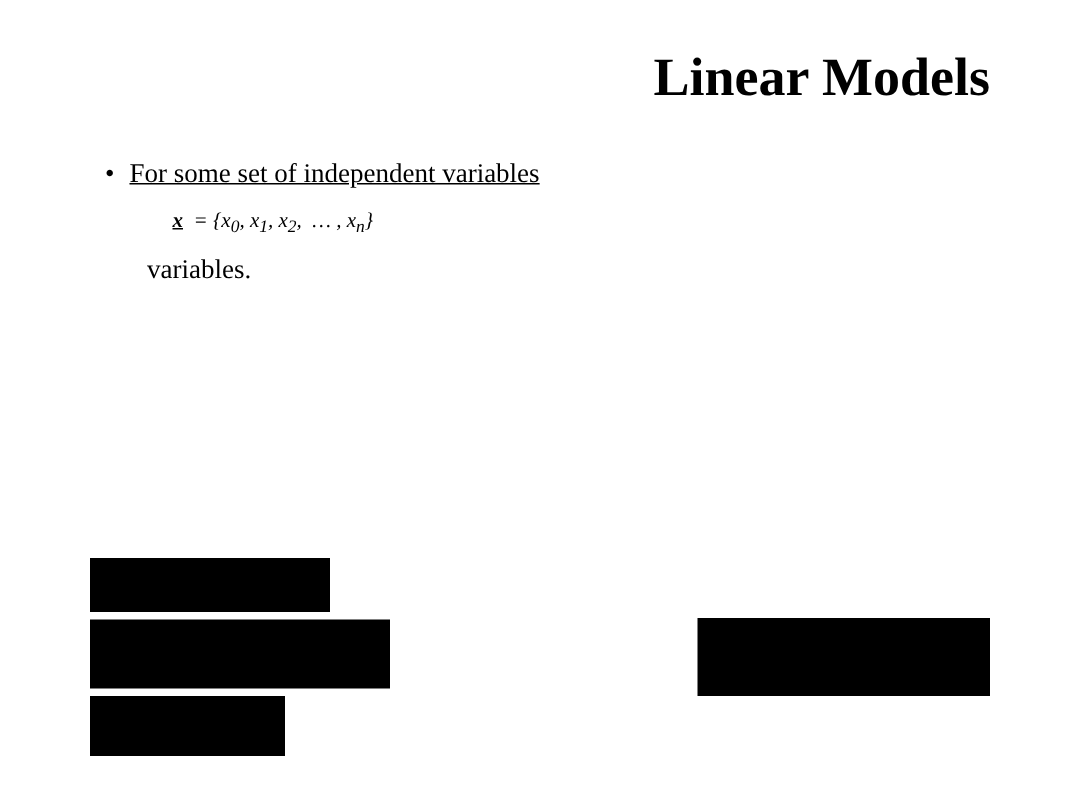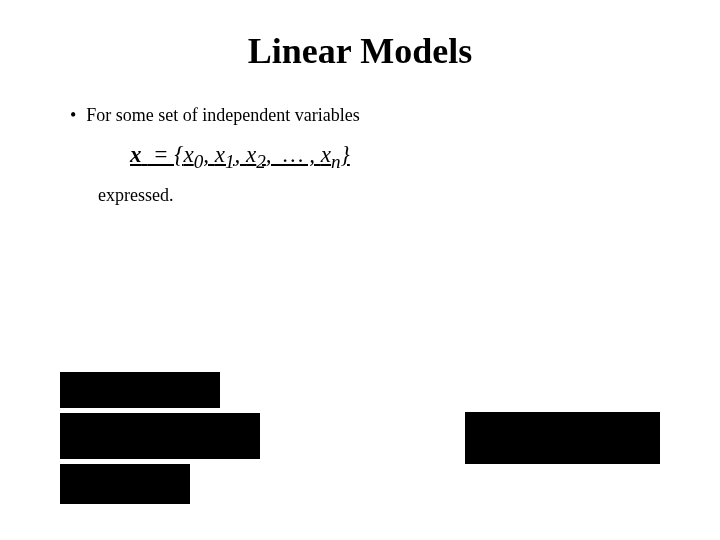--- a/index.html
+++ b/index.html
@@ -10,21 +10,21 @@
       font-family: 'Times New Roman', Times, serif;
       overflow: hidden;
     }
     .page {
       width: 720px;
       height: 540px;
       position: relative;
       padding: 30px 60px;
     }
     .title {
-      text-align: center;
+      text-align: right;
       font-size: 36px;
       font-weight: bold;
       margin-bottom: 30px;
       font-family: 'Times New Roman', Times, serif;
     }
     .content {
       margin-left: 10px;
     }
     .bullet-item {
       display: flex;
@@ -32,28 +32,28 @@
       margin-bottom: 8px;
     }
     .bullet {
       margin-right: 10px;
       font-size: 18px;
       line-height: 1.5;
     }
     .bullet-text {
       font-size: 18px;
       line-height: 1.5;
+      text-decoration: underline;
     }
     .math-line {
-      font-size: 23px;
+      font-size: 14px;
       line-height: 1.6;
-      margin-left: 60px;
+      margin-left: 45px;
       margin-bottom: 4px;
       font-style: italic;
-      text-decoration: underline;
     }
     .math-line .bold-x {
       font-weight: bold;
       font-style: italic;
     }
     .body-text {
       font-size: 18px;
       line-height: 1.6;
       text-align: justify;
       margin-left: 28px;
@@ -87,21 +87,21 @@
     <div class="bullet-item">
       <span class="bullet">•</span>
       <span class="bullet-text">For some set of independent variables</span>
     </div>
 
     <div class="math-line">
       <span class="bold-x"><u>x</u></span>
       <span>&nbsp;= {<em>x</em><sub>0</sub>, <em>x</em><sub>1</sub>, <em>x</em><sub>2</sub>, &nbsp;… , <em>x<sub>n</sub></em>}</span>
     </div>
 
-    <div class="body-text">expressed.</div>
+    <div class="body-text">variables.</div>
 
   </div>
 
   <div class="black-blocks">
     <div style="display:flex; margin-bottom:6px;">
       <div style="display:flex; flex-direction:column; gap:5px;">
         <div class="rect-a" style="width:160px;height:36px;"></div>
         <div style="display:flex; gap:0px;">
           <div style="background:#000;width:200px;height:46px;"></div>
         </div>

